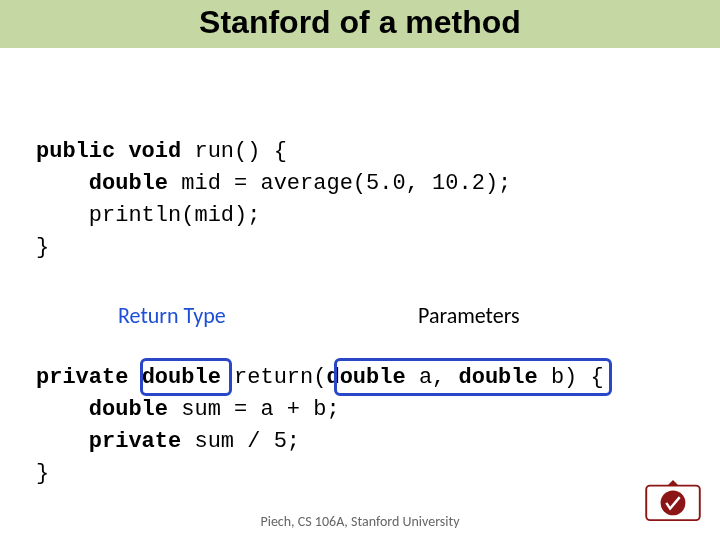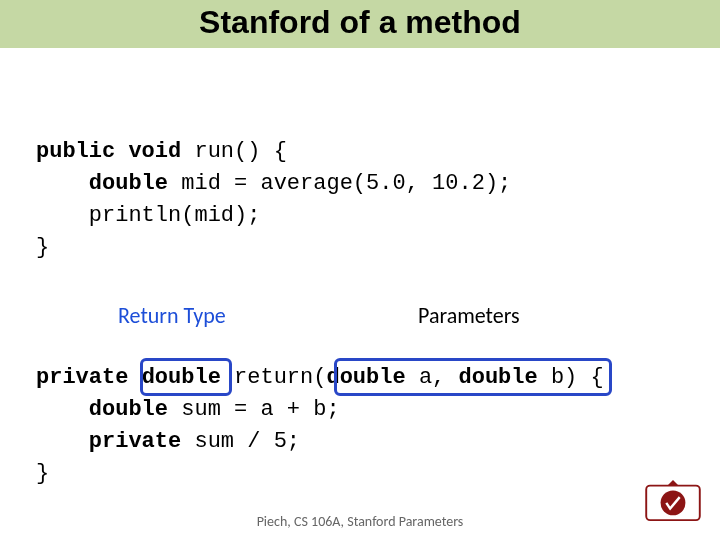--- a/index.html
+++ b/index.html
@@ -114,20 +114,20 @@
 </div>
 
 <div class="code code2"><span class="kw">private</span><span> </span><span class="kw">double</span><span> return(</span><span class="kw">double</span><span> a, </span><span class="kw">double</span><span> b) {</span>
 <span>    </span><span class="kw">double</span><span> sum = a + b;</span>
 <span>    </span><span class="kw">private</span><span> sum / 5;</span>
 <span>}</span></div>
 
 <div class="box box-return"></div>
 <div class="box box-params"></div>
 
-<div class="footer">Piech, CS 106A, Stanford Parameters</div>
+<div class="footer">Piech, CS 106A, Stanford University</div>
 
 <svg class="logo" viewBox="0 0 60 46">
   <rect x="2" y="8" width="56" height="36" rx="4" fill="#fff" stroke="#8c1515" stroke-width="2"></rect>
   <circle cx="30" cy="26" r="13" fill="#8c1515"></circle>
   <path d="M23 26 l4 6 l10 -12" stroke="#fff" stroke-width="2.5" fill="none"></path>
   <path d="M30 2 l6 6 h-12 z" fill="#8c1515"></path>
 </svg>
 
 </body></html>

